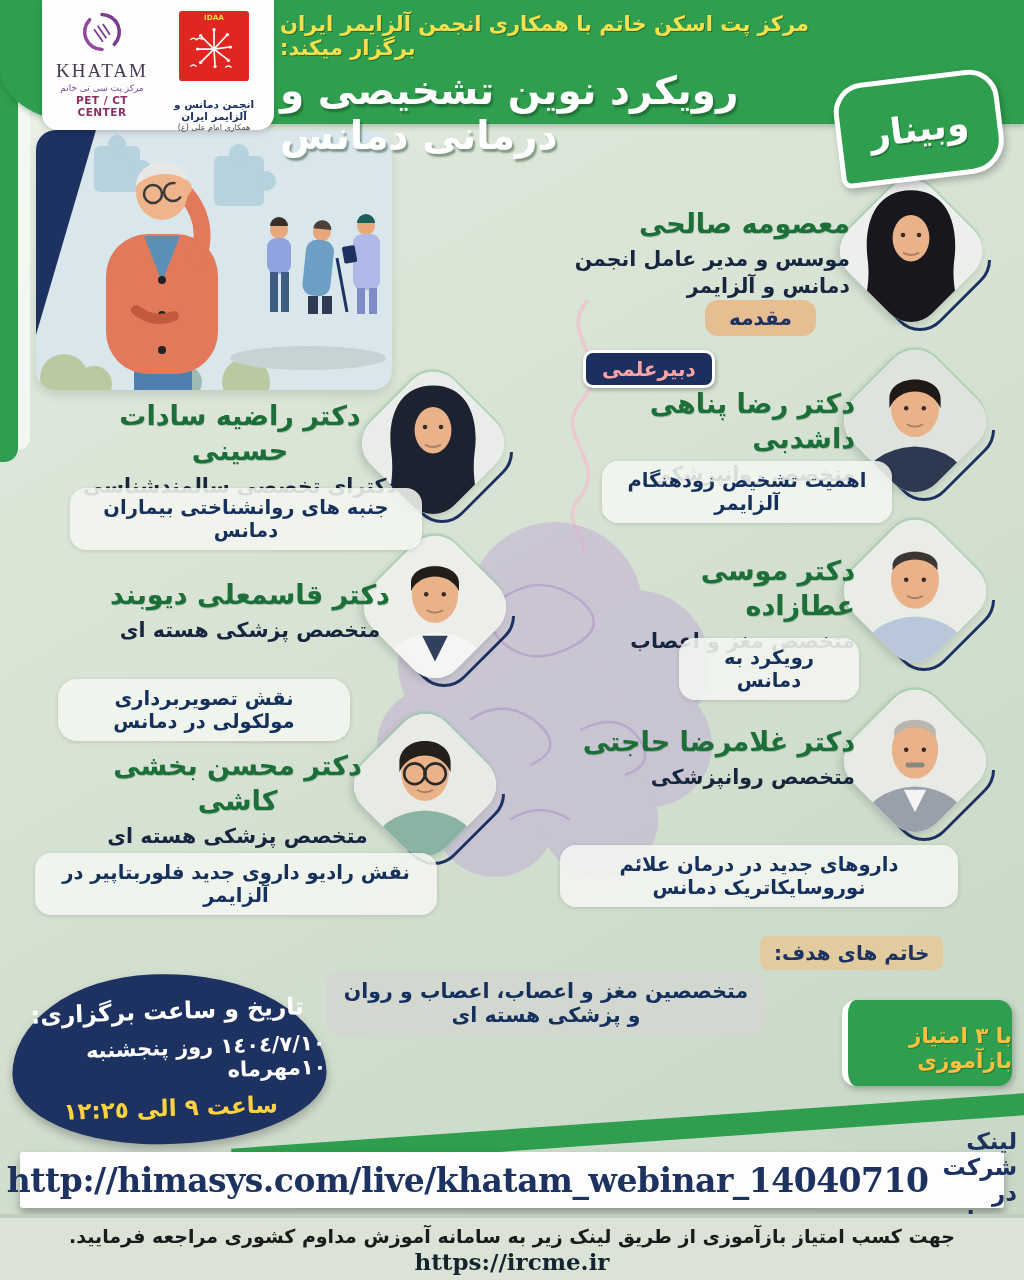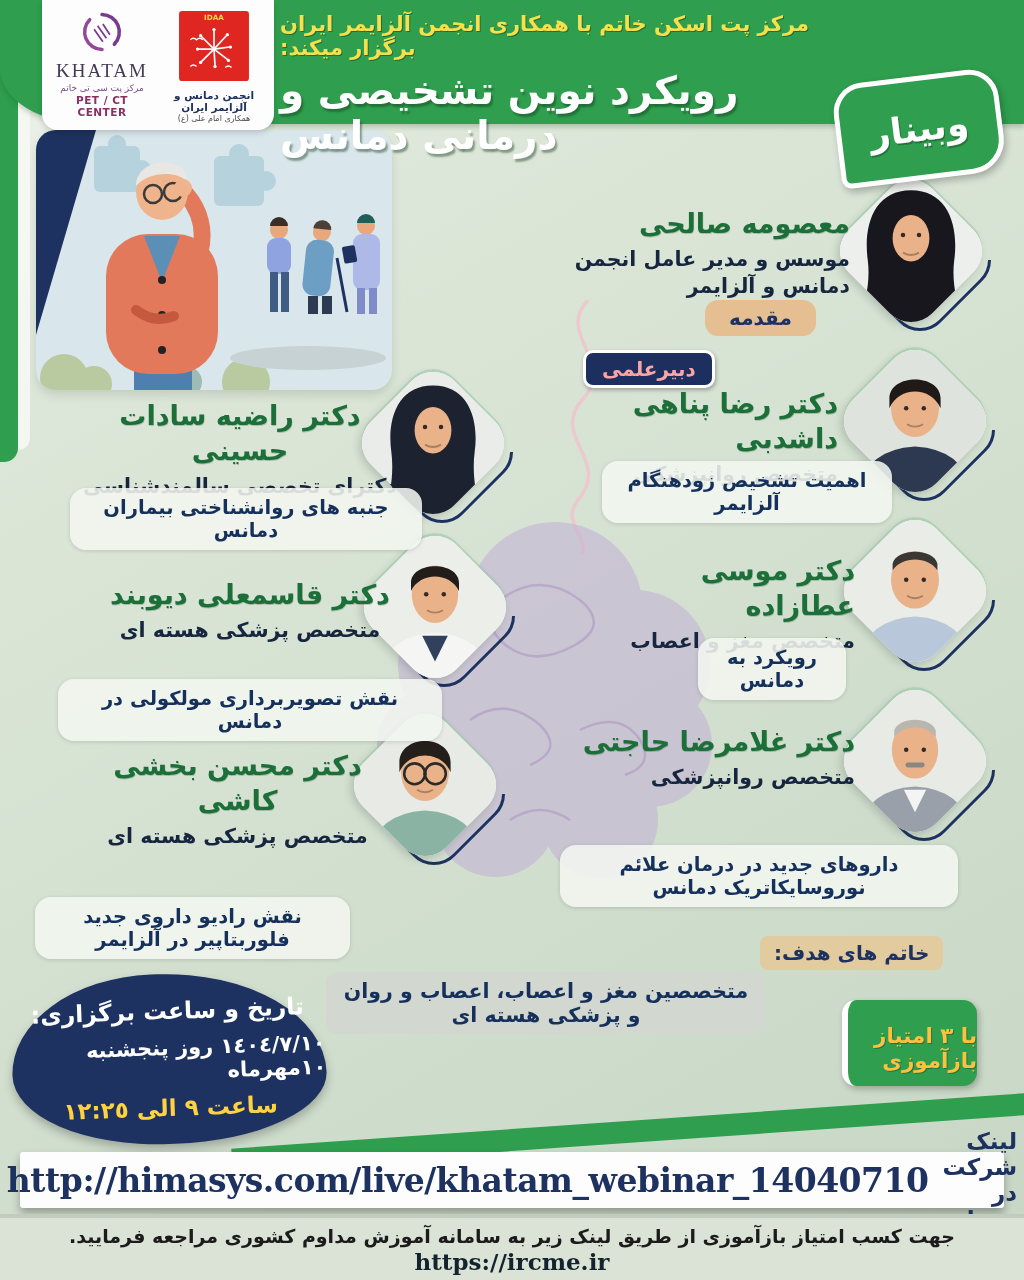--- a/index.html
+++ b/index.html
@@ -21,21 +21,21 @@
     display:flex;align-items:center;justify-content:center;color:#fff;font-size:36px;font-weight:bold;
     z-index:7;box-shadow:2px 4px 7px rgba(0,0,0,.25);text-shadow:1px 2px 0 rgba(20,60,30,.4);}
   
   .logo-panel{position:absolute;left:42px;top:0;width:232px;height:130px;background:#fdfdfd;
     border-radius:0 0 16px 16px;z-index:6;display:flex;direction:ltr;align-items:flex-start;
     justify-content:space-between;padding:10px 8px 6px;box-sizing:border-box;box-shadow:0 3px 6px rgba(0,0,0,.15);}
   .logo{width:104px;text-align:center;}
   .khatam-title{font-family:"Liberation Serif",serif;font-size:19px;color:#463a52;letter-spacing:2px;margin-top:2px;}
   .khatam-fa{font-size:9px;color:#7a4b8f;margin-top:1px;}
   .khatam-en{font-size:10.5px;font-weight:bold;color:#8b2f63;letter-spacing:.5px;margin-top:1px;}
-  .idaa-fa1{font-size:10.5px;font-weight:bold;color:#1d3260;margin-top:3px;}
+  .idaa-fa1{font-size:10.5px;font-weight:bold;color:#1d3260;margin-top:12px;}
   .idaa-fa2{font-size:8px;color:#4a4a4a;margin-top:1px;}
   
   .illustration{position:absolute;left:36px;top:130px;width:356px;height:260px;border-radius:20px;
     overflow:hidden;background:#d9e7ec;z-index:2;box-shadow:0 5px 10px rgba(40,70,50,.15);}
   
   .brain{position:absolute;left:350px;top:300px;width:410px;height:600px;z-index:1;}
   
   .speaker{position:absolute;z-index:3;line-height:1.3;}
   .speaker.center{text-align:center;}
   .speaker-name{color:#1c6f38;font-size:27px;font-weight:bold;text-shadow:.5px .5px 0 rgba(30,80,45,.25);}
@@ -53,21 +53,21 @@
     overflow:hidden;box-shadow:-2px -2px 0 rgba(150,200,165,.55),0 4px 9px rgba(30,50,40,.2);}
   .photo-inner{position:absolute;left:50%;top:50%;width:160px;height:160px;transform:translate(-50%,-50%) rotate(-45deg);}
   .photo-inner svg{width:100%;height:100%;}
   
   .target-label{position:absolute;left:760px;top:936px;background:#e2cb9e;border-radius:8px;padding:5px 14px;
     color:#1d3260;font-size:20px;font-weight:bold;z-index:3;}
   .target-value{position:absolute;left:326px;top:972px;width:440px;background:#d2d8d0;border-radius:10px;
     padding:7px 10px;color:#16305c;font-size:20.5px;font-weight:bold;text-align:center;z-index:3;box-sizing:border-box;}
   .diag-stripe{position:absolute;left:230px;top:1092px;width:812px;height:22px;background:#2f9e4e;
     transform:rotate(-4deg);transform-origin:100% 50%;z-index:2;}
-  .credit-badge{position:absolute;left:842px;top:1000px;width:135px;height:86px;background:#2f9e4e;
+  .credit-badge{position:absolute;left:842px;top:1000px;width:170px;height:86px;background:#2f9e4e;
     border-radius:14px;border-left:6px solid #fff;color:#ffbf3f;font-size:21.5px;font-weight:bold;
     display:flex;align-items:flex-end;justify-content:center;padding-bottom:13px;box-sizing:border-box;
     z-index:3;box-shadow:2px 3px 6px rgba(0,0,0,.25);text-shadow:1px 1px 0 rgba(20,60,30,.4);}
   .schedule-blob{position:absolute;left:12px;top:974px;width:314px;height:170px;background:#1d3260;
     border-radius:46% 54% 50% 50%/58% 62% 40% 44%;transform:rotate(-2deg);z-index:4;
     display:flex;flex-direction:column;align-items:center;justify-content:center;gap:11px;
     box-shadow:0 5px 10px rgba(0,0,0,.25);}
   .schedule-heading{color:#fff;font-size:23.5px;font-weight:bold;}
   .schedule-date{color:#fff;font-size:21px;font-weight:bold;}
   .schedule-time{color:#ffd23f;font-size:23px;font-weight:bold;}
@@ -237,21 +237,21 @@
         <ellipse cx="50" cy="42" rx="11.5" ry="14.5" fill="#e9b289"></ellipse>
         <circle cx="45" cy="40" r="1.4" fill="#352a24"></circle>
             <circle cx="55" cy="40" r="1.4" fill="#352a24"></circle>
         <path d="M45,51 Q50,54 55,51" stroke="#a97f63" stroke-width="1.2" fill="none"></path>
       </svg>
     </div>
       </div>
   </div>
 
   <div class="tag-badge tag-chair" style="left:560px;top:350px;">دبیرعلمی</div>
-  <div class="speaker" style="left:538px;top:386px;width:300px;text-align:right;">
+  <div class="speaker" style="left:555px;top:386px;width:300px;text-align:right;">
     <div class="speaker-name">دکتر رضا پناهی داشدبی</div>
     <div class="speaker-role">متخصص روانپزشکی</div>
   </div>
   <div class="pill" style="left:602px;top:461px;width:290px;">اهمیت تشخیص زودهنگام آلزایمر</div>
   <div class="photo-set" style="left:856px;top:362px;">
     <div class="photo-outline"></div>
     <div class="photo-diamond">
         <div class="photo-inner">
       <svg viewBox="0 0 100 100">
             <rect width="100" height="100" fill="#dfe3de"></rect>
@@ -285,21 +285,21 @@
         <path d="M45,51 Q50,54 55,51" stroke="#a97f63" stroke-width="1.2" fill="none"></path>
       </svg>
     </div>
       </div>
   </div>
 
   <div class="speaker" style="left:595px;top:553px;width:260px;">
     <div class="speaker-name">دکتر موسی عطازاده</div>
     <div class="speaker-role">متخصص مغز و اعصاب</div>
   </div>
-  <div class="pill" style="left:698px;top:638px;width:148px;">رویکرد به دمانس</div>
+  <div class="pill" style="left:679px;top:638px;width:180px;">رویکرد به دمانس</div>
   <div class="photo-set" style="left:856px;top:532px;">
     <div class="photo-outline"></div>
     <div class="photo-diamond">
         <div class="photo-inner">
       <svg viewBox="0 0 100 100">
             <rect width="100" height="100" fill="#e9ece7"></rect>
         <path d="M14,100 Q16,68 50,66 Q84,68 86,100 Z" fill="#b8c7da"></path>
         <ellipse cx="50" cy="43" rx="15" ry="18" fill="#e9b289"></ellipse>
         <path d="M36,33 C38,23 62,23 64,33 L64,37 C58,28 42,28 36,37 Z" fill="#3a3633"></path>
         <circle cx="44.5" cy="43" r="1.4" fill="#352a24"></circle>
@@ -307,21 +307,21 @@
         <path d="M45,53 Q50,56 55,53" stroke="#a97f63" stroke-width="1.2" fill="none"></path>
       </svg>
     </div>
       </div>
   </div>
 
   <div class="speaker center" style="left:100px;top:577px;width:300px;">
     <div class="speaker-name">دکتر قاسمعلی دیوبند</div>
     <div class="speaker-role">متخصص پزشکی هسته ای</div>
   </div>
-  <div class="pill" style="left:58px;top:679px;width:384px;">نقش تصویربرداری مولکولی در دمانس</div>
+  <div class="pill" style="left:58px;top:679px;width:292px;border-radius:19px;">نقش تصویربرداری مولکولی در دمانس</div>
   <div class="photo-set" style="left:376px;top:548px;">
     <div class="photo-outline"></div>
     <div class="photo-diamond">
         <div class="photo-inner">
       <svg viewBox="0 0 100 100">
             <rect width="100" height="100" fill="#eceee9"></rect>
         <path d="M14,100 Q16,68 50,66 Q84,68 86,100 Z" fill="#f5f5f3"></path>
         <polygon points="42,68 58,68 50,84" fill="#31405c"></polygon>
         <ellipse cx="50" cy="42" rx="14.5" ry="18" fill="#e9b289"></ellipse>
         <path d="M35,35 C35,21 65,21 65,35 L65,40 C59,28 41,28 35,40 Z" fill="#221d1a"></path>
@@ -353,21 +353,21 @@
             <circle cx="55.5" cy="43" r="1.4" fill="#352a24"></circle>
       </svg>
     </div>
       </div>
   </div>
 
   <div class="speaker center" style="left:80px;top:748px;width:315px;">
     <div class="speaker-name">دکتر محسن بخشی کاشی</div>
     <div class="speaker-role">متخصص پزشکی هسته ای</div>
   </div>
-  <div class="pill" style="left:35px;top:897px;width:315px;">نقش رادیو داروی جدید فلوربتاپیر در آلزایمر</div>
+  <div class="pill" style="left:35px;top:853px;width:402px;">نقش رادیو داروی جدید فلوربتاپیر در آلزایمر</div>
   <div class="photo-set" style="left:366px;top:726px;">
     <div class="photo-outline"></div>
     <div class="photo-diamond">
         <div class="photo-inner">
       <svg viewBox="0 0 100 100">
             <rect width="100" height="100" fill="#e7eae5"></rect>
         <path d="M14,100 Q16,68 50,66 Q84,68 86,100 Z" fill="#8bb3a4"></path>
         <ellipse cx="50" cy="42" rx="15" ry="18" fill="#e9b289"></ellipse>
         <path d="M34,36 C34,18 66,18 66,36 L66,42 C60,28 40,28 34,42 Z" fill="#251f1b"></path>
         <circle cx="43.5" cy="43" r="6.5" fill="none" stroke="#2a2a2a" stroke-width="1.6"></circle>

